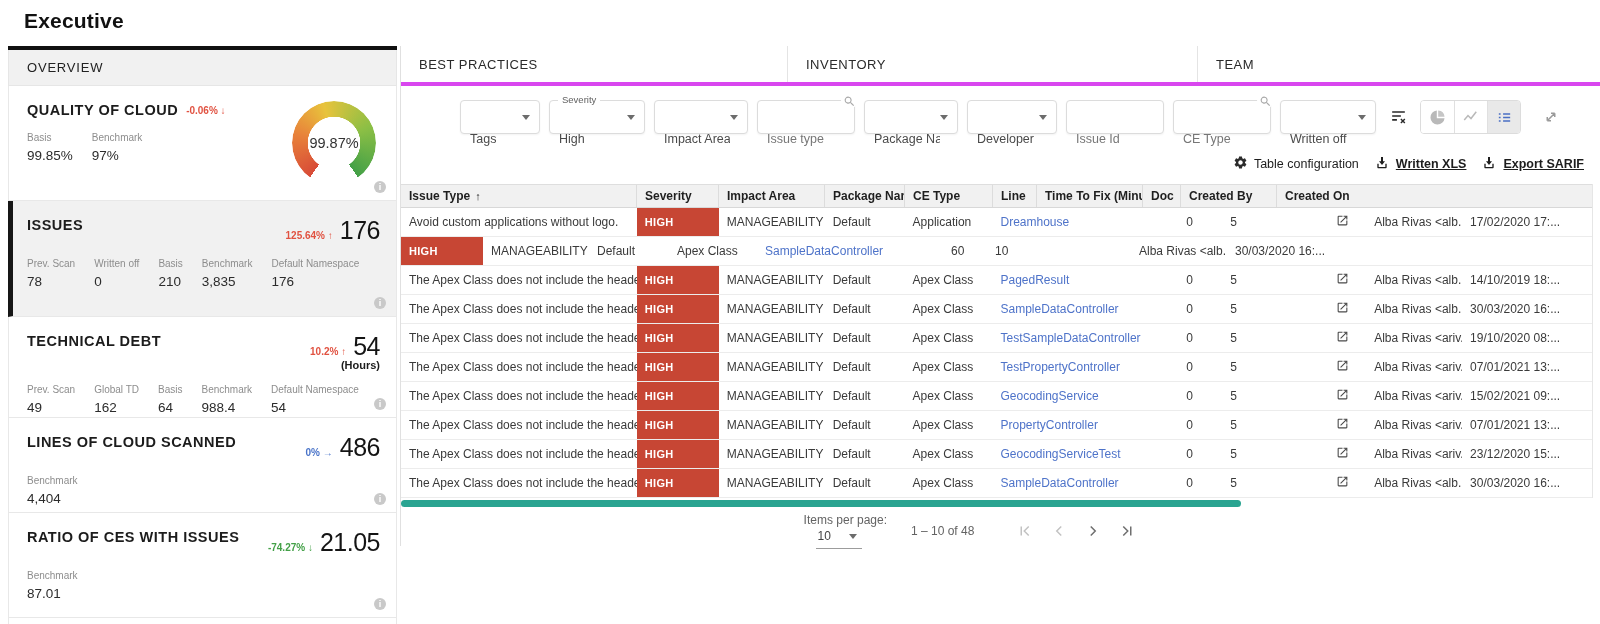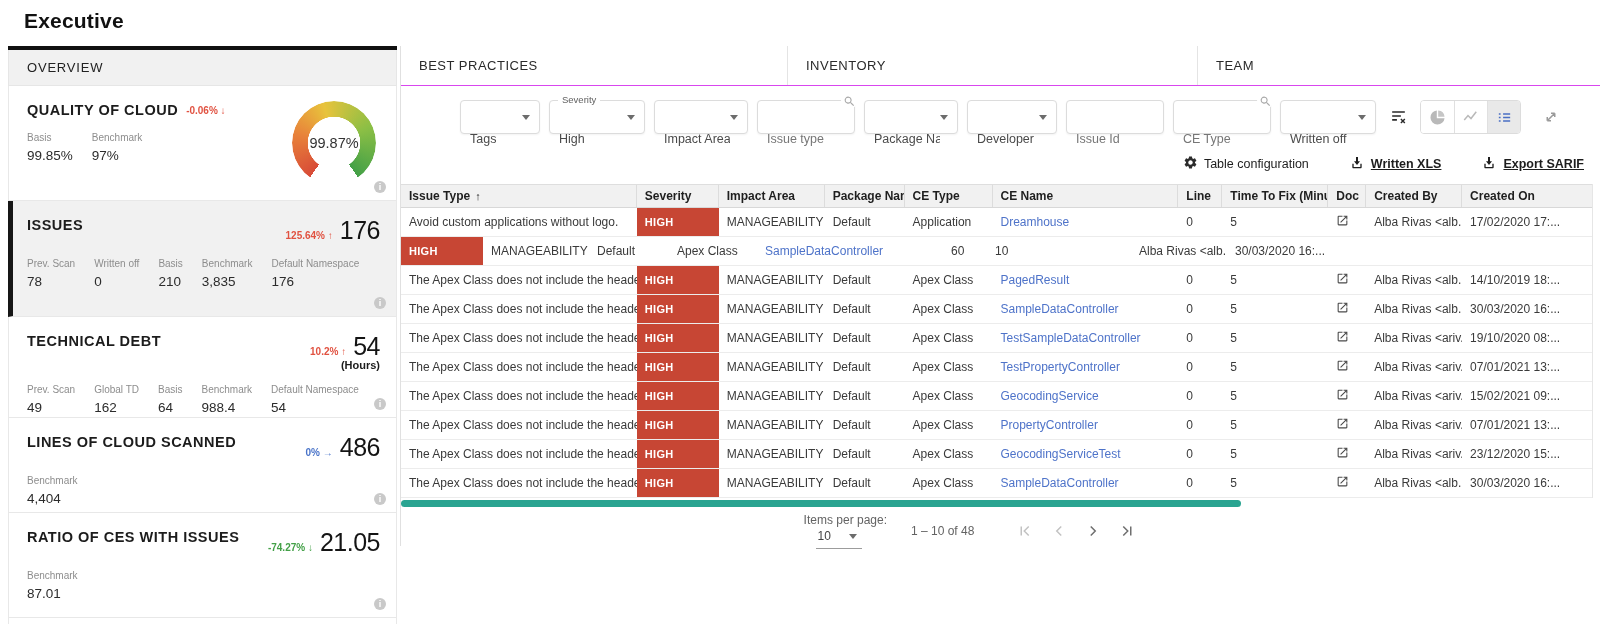--- a/index.html
+++ b/index.html
@@ -32,21 +32,21 @@
   .gauge-ring { width: 100%; height: 100%; border-radius: 50%;
     -webkit-mask: radial-gradient(closest-side, transparent 62%, #000 63%);
     mask: radial-gradient(closest-side, transparent 62%, #000 63%); }
   .gauge-label { position: absolute; inset: 0; display: flex; align-items: center; justify-content: center;
     font-size: 14.5px; color: #333; }
   .card-sliver { height: 10px; border-bottom: none; padding: 0; }
 
   
   .main { flex: 1; margin-left: 3px; }
   .main-inner { border-left: 1px solid #e0e0e0; }
-  .tabbar { display: flex; height: 40px; border-bottom: 1px solid #d946ef; }
+  .tabbar { display: flex; height: 40px; border-bottom: 4px solid #d946ef; }
   .tab { display: flex; align-items: center; padding-left: 18px; font-size: 13px; letter-spacing: .5px; color: #2a2a2a; }
   .tab:nth-child(1) { width: 386px; }
   .tab:nth-child(2) { width: 410px; border-left: 1px solid #e4e4e4; }
   .tab:nth-child(3) { flex: 1; border-left: 1px solid #e4e4e4; }
 
   .filterbar { display: flex; justify-content: flex-end; align-items: center; gap: 9px;
     margin: 13px 36px 0 0; height: 36px; }
   .ctrl { position: relative; height: 34px; border: 1px solid #dcdcdc; border-radius: 4px; background: #fff;
     display: flex; align-items: center; padding: 0 9px; font-size: 12.5px; color: #4a4a4a;
     box-shadow: 0 1px 2px rgba(0,0,0,.05); }
@@ -57,21 +57,21 @@
   .ctrl-float { position: absolute; top: -7px; left: 8px; background: #fff; padding: 0 4px;
     font-size: 9.5px; color: #5f5f5f; }
   .search-badge { position: absolute; top: -8px; right: -3px; width: 16px; height: 16px; background: #fff;
     border-radius: 50%; display: flex; align-items: center; justify-content: center; }
   .icon-btn { width: 26px; height: 26px; display: flex; align-items: center; justify-content: center; }
   .toggle-group { display: flex; height: 34px; border: 1px solid #dcdcdc; border-radius: 4px; overflow: hidden; }
   .toggle { width: 33px; display: flex; align-items: center; justify-content: center; background: #fff; }
   .toggle + .toggle { border-left: 1px solid #e0e0e0; }
   .toggle.active { background: #e9e9e9; }
 
-  .actionbar { display: flex; justify-content: flex-end; align-items: center; gap: 40px;
+  .actionbar { display: flex; justify-content: flex-end; align-items: center; gap: 15px;
     margin: 17px 16px 0 0; height: 24px; font-size: 12.5px; color: #1d1d1d; }
   .action { display: flex; align-items: center; gap: 6px; }
   .action.link span.lbl { text-decoration: underline; font-weight: 700; }
 
   .table { margin-top: 8px; width: 1192px; border-right: 1px solid #e6e6e6; }
   .thead { display: flex; background: #f1f1f1; height: 24px; border-top: 1px solid #dedede;
     border-bottom: 1px solid #d8d8d8; }
   .th { display: flex; align-items: center; padding-left: 8px; font-size: 12px; font-weight: 700; color: #1f1f1f;
     border-right: 1px solid #dcdcdc; white-space: nowrap; overflow: hidden; }
   .th:last-child { border-right: none; }
@@ -351,23 +351,20 @@
             </div>
             <div class="th" style="width: 106px;">
               <span>Impact Area</span>
             </div>
             <div class="th" style="width: 80px;">
               <span>Package Name</span>
             </div>
             <div class="th" style="width: 88px;">
               <span>CE Type</span>
             </div>
-            <div class="th" style="width: 186px;">
-              <span>CE Name</span>
-            </div>
             <div class="th" style="width: 44px;">
               <span>Line</span>
             </div>
             <div class="th" style="width: 106px;">
               <span>Time To Fix (Minutes)</span>
             </div>
             <div class="th" style="width: 38px;">
               <span>Doc</span>
             </div>
             <div class="th" style="width: 96px;">

